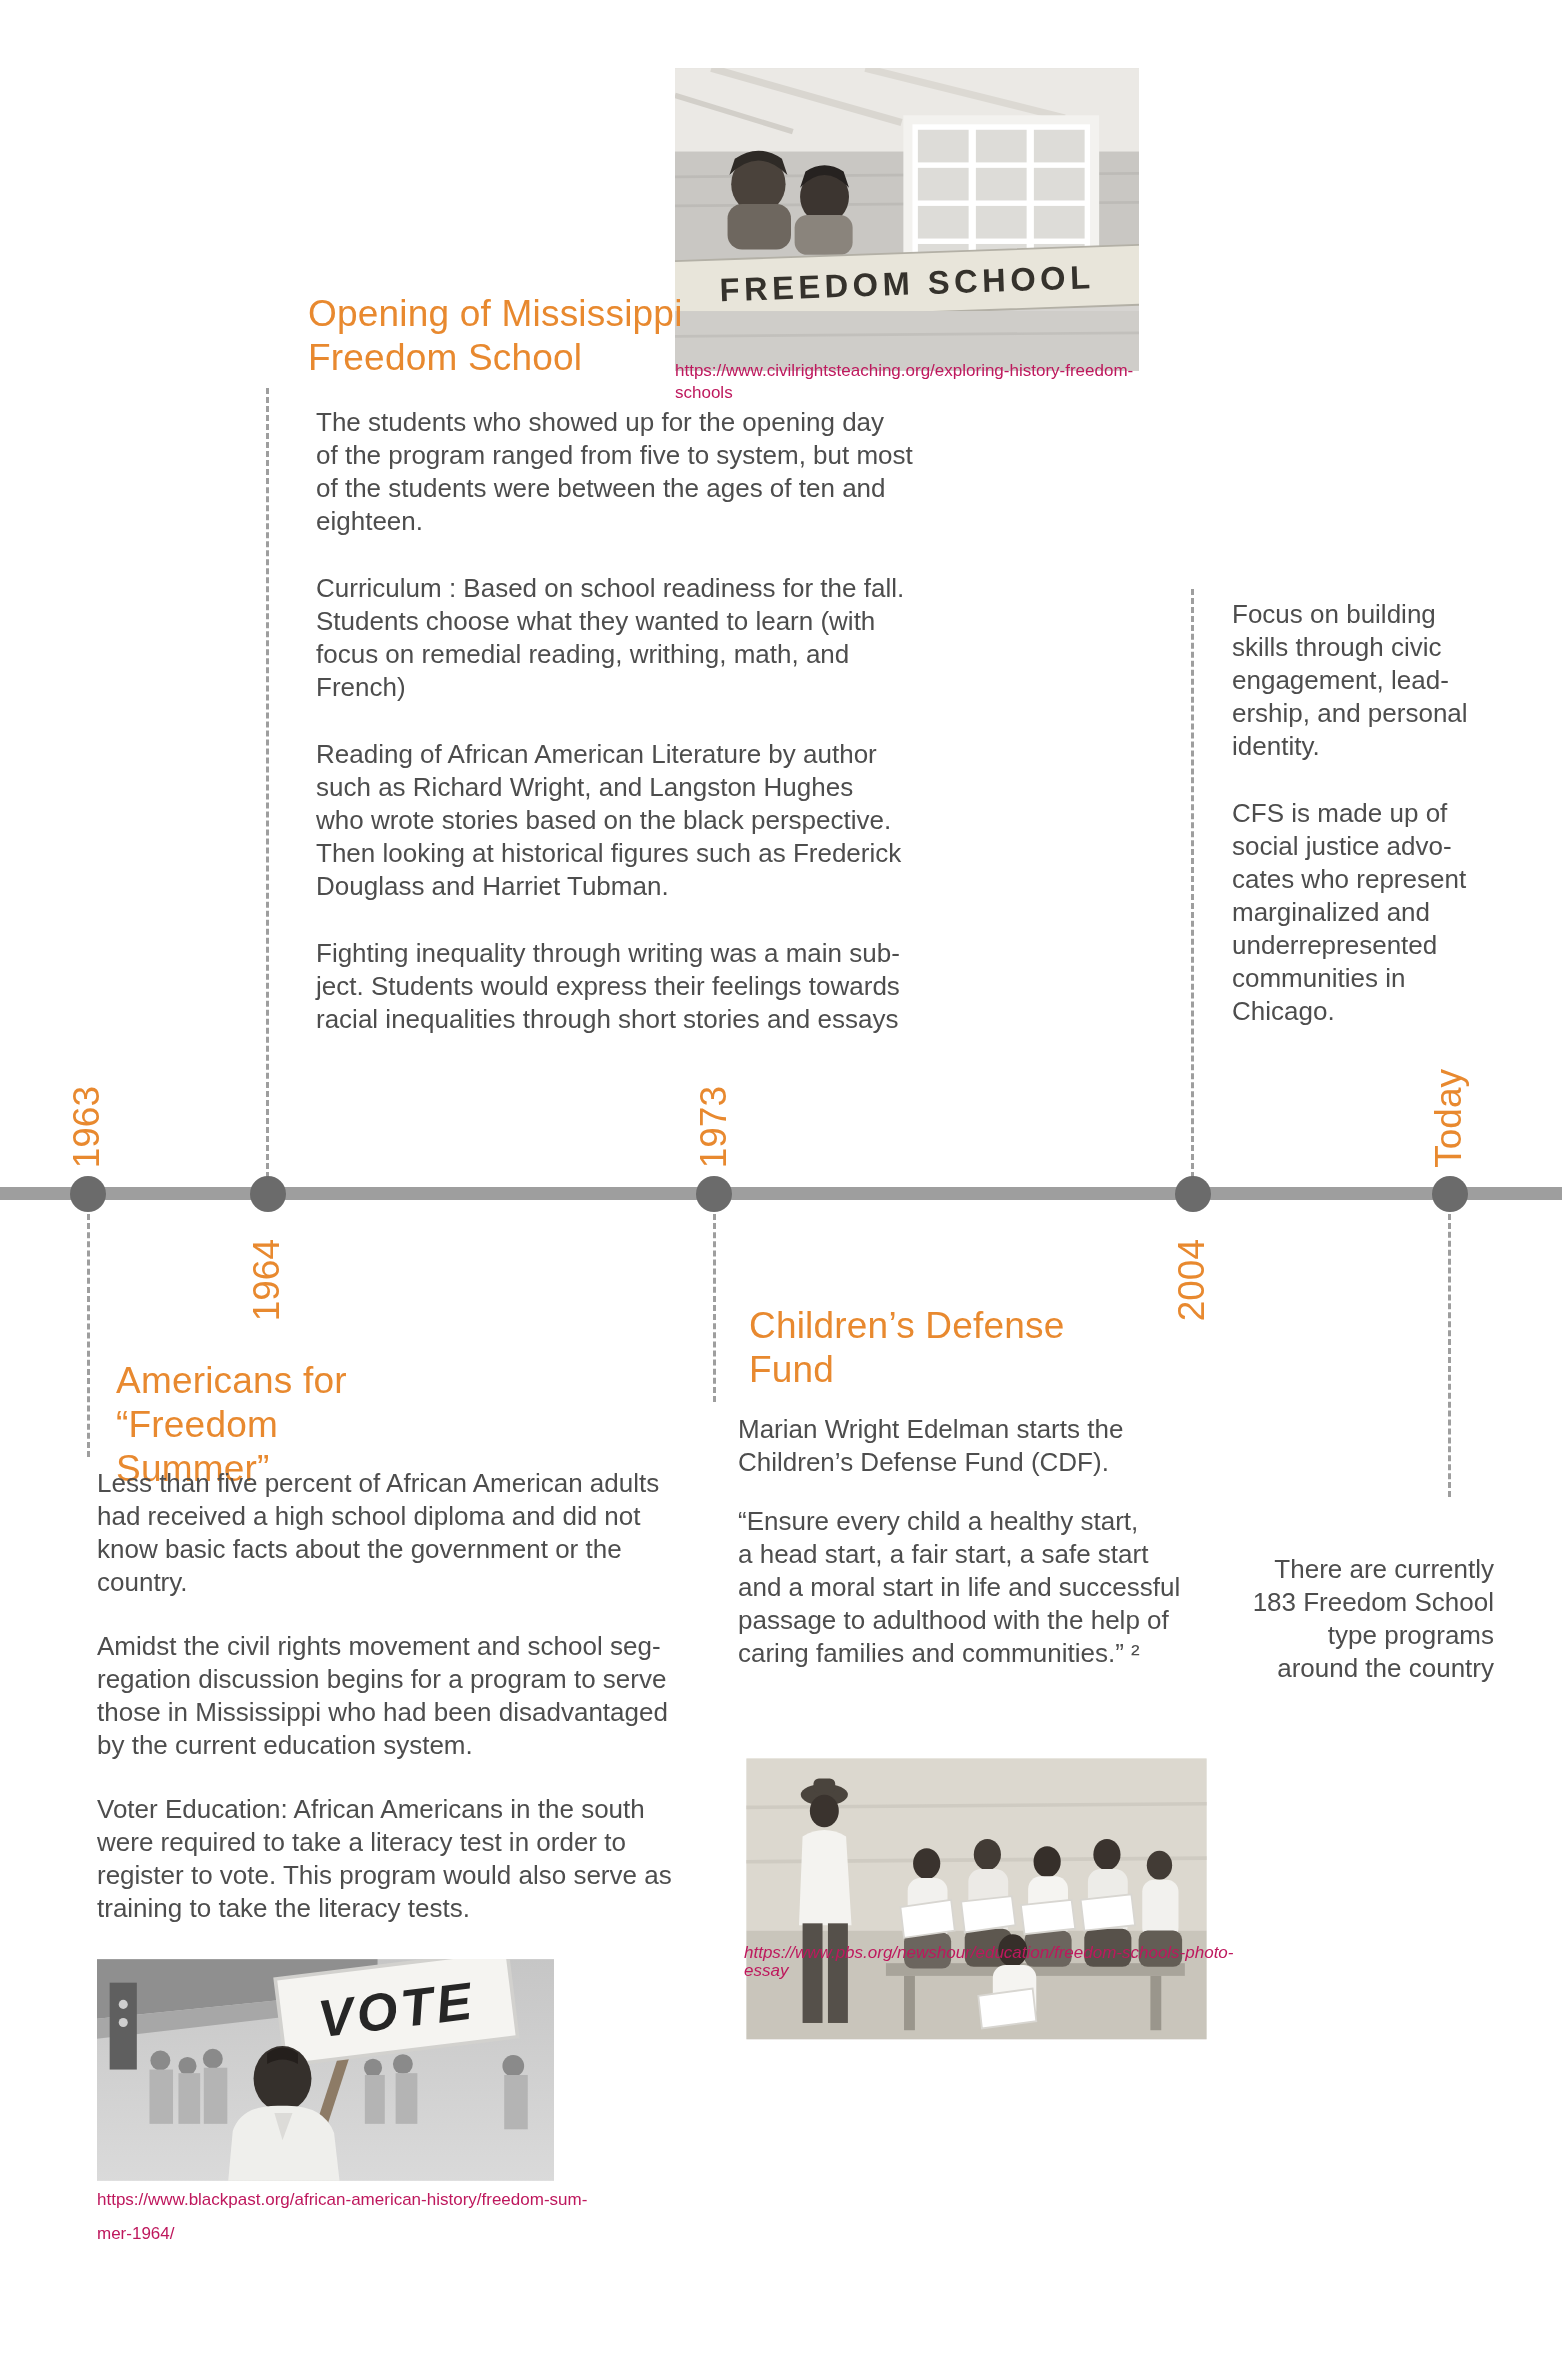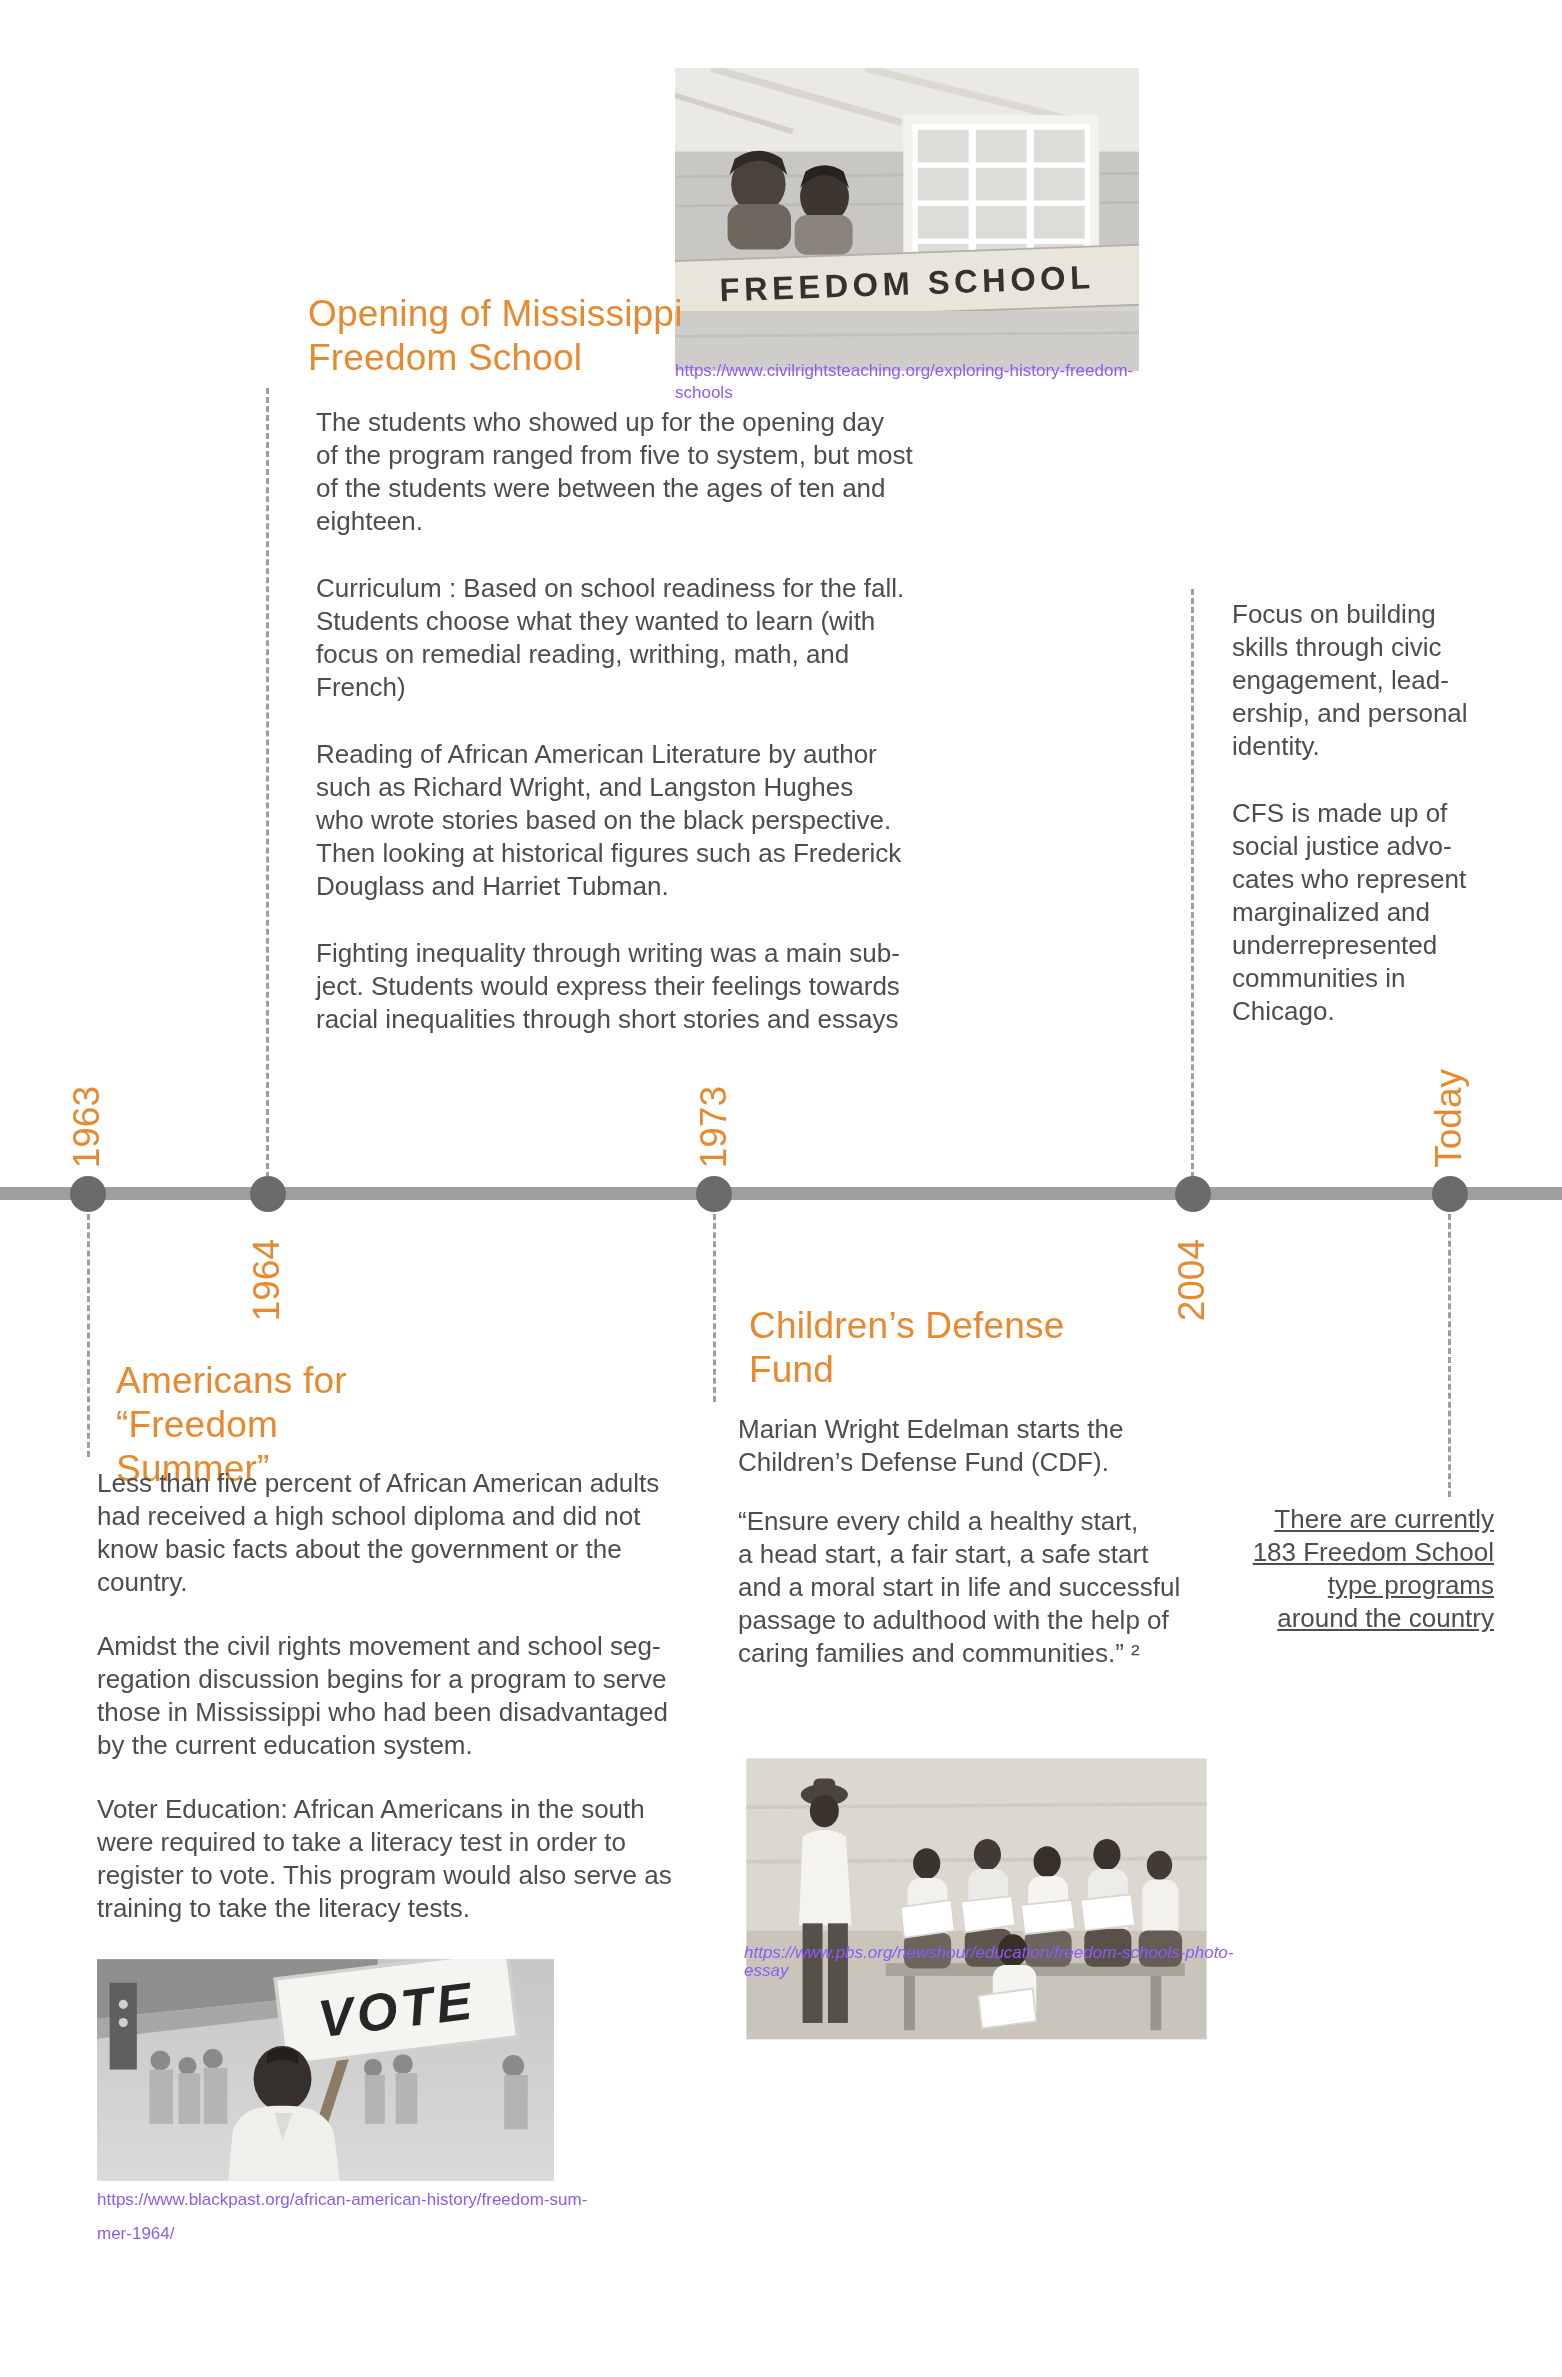--- a/index.html
+++ b/index.html
@@ -10,21 +10,21 @@
   .abs { position:absolute; }
   .h-orange {
     color:#E8892F; font-size:37px; line-height:44px; font-weight:400;
     white-space:pre-line; letter-spacing:0.2px;
   }
   .body-text {
     color:#4D4D4D; font-size:26px; line-height:33px; font-weight:400;
     white-space:pre-line;
   }
   .para { margin:0 0 34px 0; }
-  .caption { color:#8b5cf6; font-size:17px; line-height:34px; white-space:pre-line; }
+  .caption { color:#be185d; font-size:17px; line-height:34px; white-space:pre-line; }
   .dash { position:absolute; width:0; border-left:3.6px dashed #9E9E9E; }
   .tl-line { position:absolute; left:0; top:1187px; width:1562px; height:12.7px; background:#9E9E9E; }
   .dot { position:absolute; top:1176px; width:36px; height:36px; border-radius:50%; background:#6B6B6B; }
   .vlabel {
     position:absolute; color:#E8892F; font-size:37px; width:43px;
     writing-mode:vertical-rl; transform:rotate(180deg); white-space:nowrap;
   }
   .photo { position:absolute; overflow:hidden; }
   .right-align { text-align:right; }
 </style>
@@ -264,19 +264,19 @@
       <g>
         <ellipse cx="300" cy="218" rx="16" ry="18" fill="#362f2a"></ellipse>
         <rect x="278" y="234" width="48" height="64" rx="14" fill="#f5f4f1"></rect>
         <polygon points="262,268 322,260 326,296 266,304" fill="#ffffff" stroke="#d8d6d1" stroke-width="2"></polygon>
       </g>
     </svg>
   </div>
 
   <div class="abs caption" style="left:744px; top:1944px; width:507px; line-height:18px;font-style:italic;">https://www.pbs.org/newshour/education/freedom-schools-photo-essay</div>
 
-  <div class="abs body-text right-align" style="left:1227px; top:1503px; width:267px;text-decoration:underline;">There are currently
+  <div class="abs body-text right-align" style="left:1227px; top:1553px; width:267px;">There are currently
 183 Freedom School
 type programs
 around the country</div>
 
 </div>
 
 
 </body></html>

